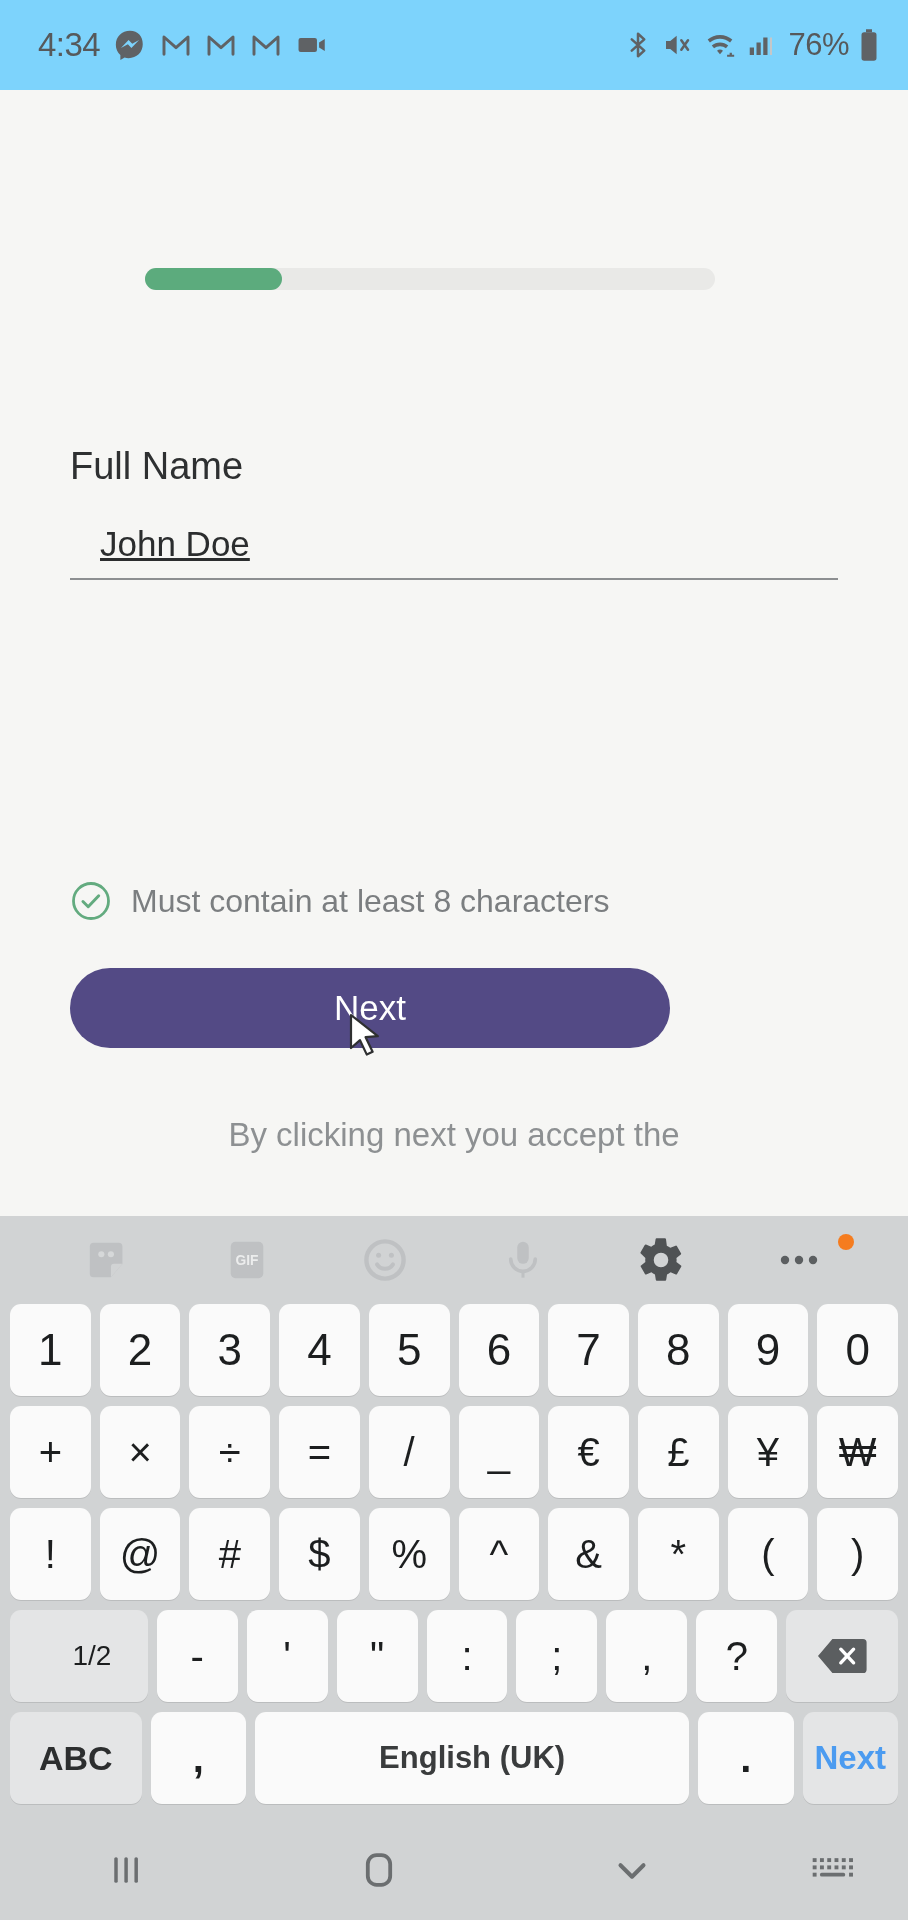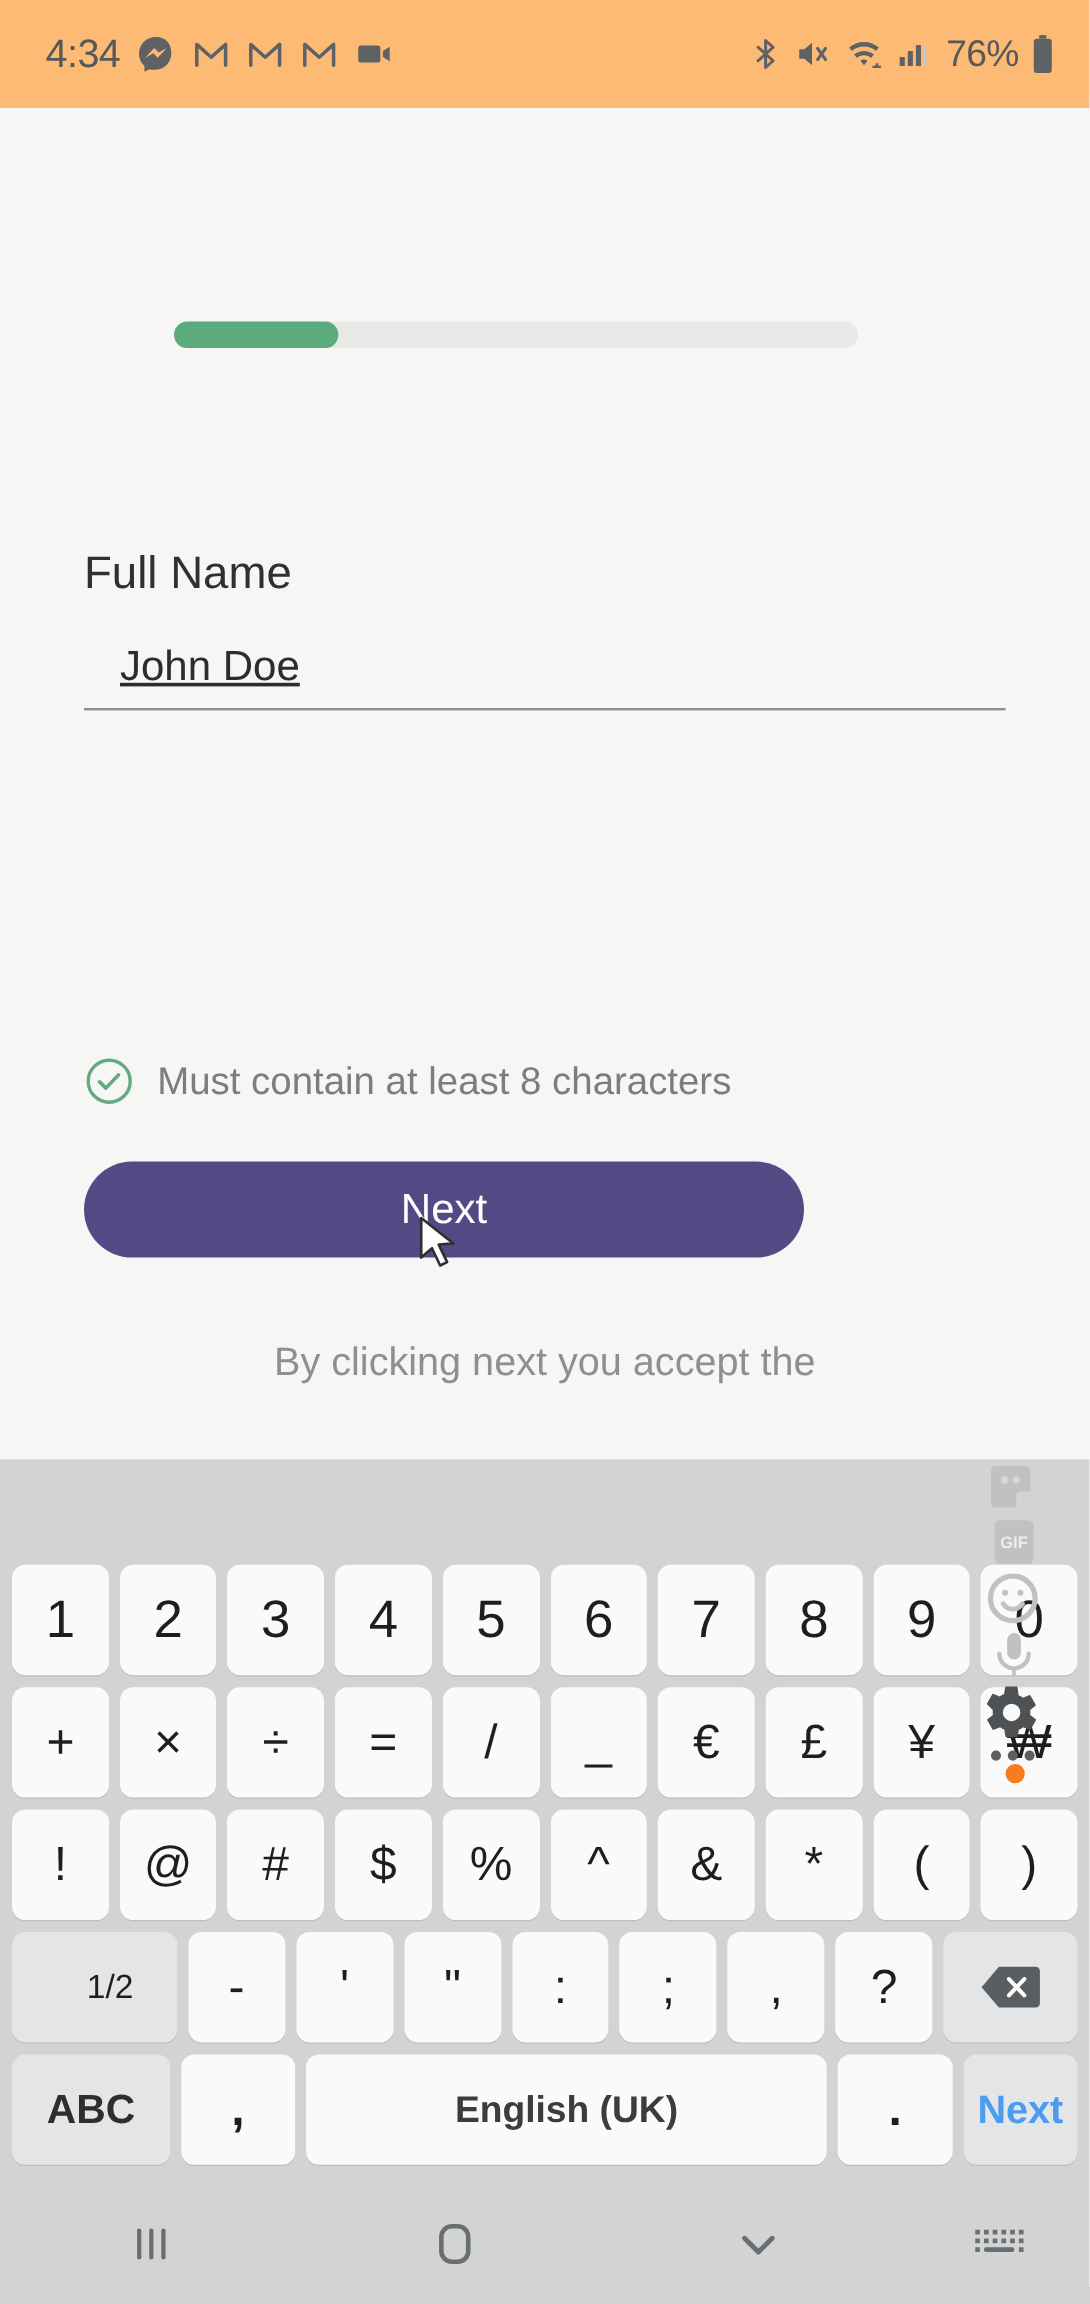--- a/index.html
+++ b/index.html
@@ -12,21 +12,21 @@
   #screen {
     position: relative;
     width: 908px; height: 1920px;
     background: #f6f6f4;
     display: flex; flex-direction: column;
   }
 
   
   .statusbar {
     height: 90px;
-    background: #fdba74;
+    background: #7dd3fc;
     display: flex;
     align-items: center;
     padding: 0 28px 0 38px;
     flex: 0 0 auto;
   }
   .sb-left { display: flex; align-items: center; gap: 13px; }
   .sb-time {
     font-size: 33px; color: #56595b; letter-spacing: -0.5px;
     font-family: "Liberation Sans", sans-serif;
   }
@@ -146,23 +146,22 @@
   }
 
   
   .keyboard {
     flex: 0 0 auto;
     background: #d1d3d4;
     padding-top: 0px;
   }
   .kb-toolbar {
     height: 88px;
-    display: flex; align-items: flex-end;
+    display: flex; align-items: flex-start;
     padding: 0 40px;
-    flex-direction: column;
   }
   .kb-tool {
     flex: 1 1 0;
     display: flex; align-items: center; justify-content: center;
     position: relative;
     height: 88px;
   }
   .dots-badge {
     position: absolute;
     top: 18px; right: 14px;
@@ -271,21 +270,21 @@
   </div>
 
   <div class="app">
 
     <div class="progress-wrap">
       <div class="progress-track" style="background: rgb(233, 233, 231);">
         <div class="progress-fill" id="progress-fill" style="width: 24%; background: rgb(92, 171, 125);"></div>
       </div>
     </div>
 
-    <div class="field" style="top: 355px; margin-top: 12px;">
+    <div class="field" style="top: 355px;">
       <div class="field-label">Full Name</div>
       <div class="field-input-row">
         <span class="field-value">John Doe</span>
       </div>
       <div class="field-rule"></div>
     </div>
 
 
     <div class="hint-row">
       <svg width="42" height="42" viewBox="0 0 24 24">

